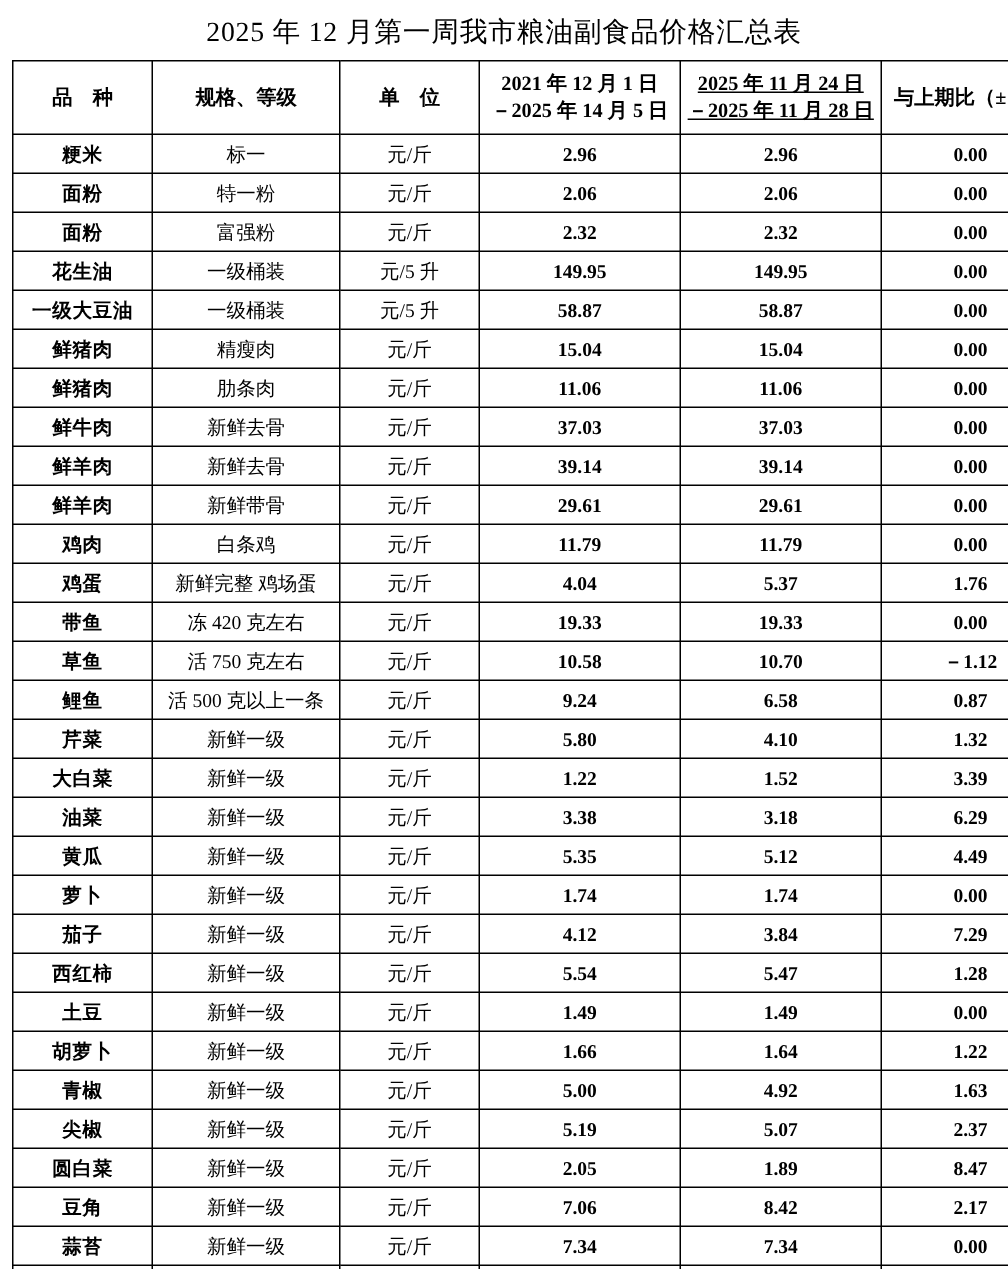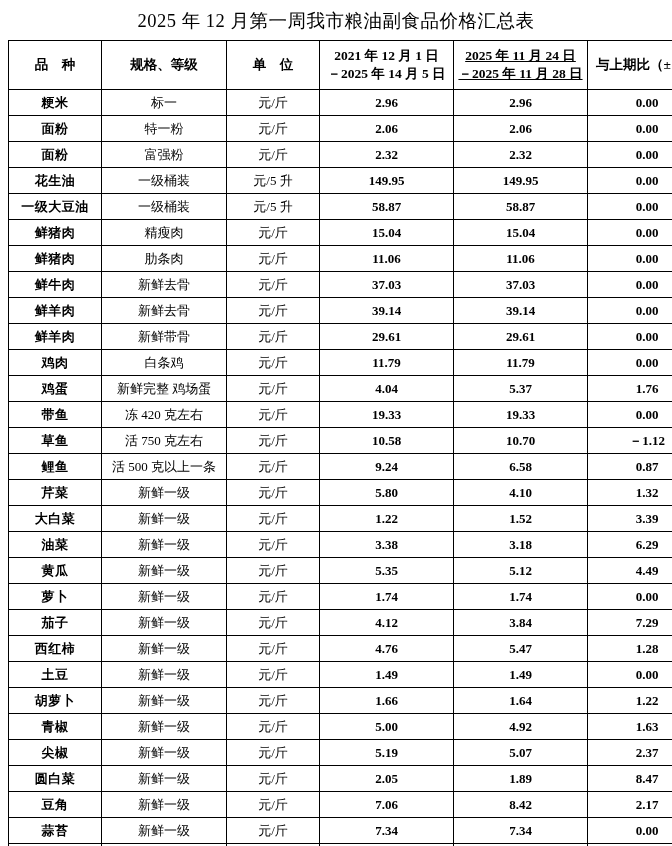--- a/index.html
+++ b/index.html
@@ -265,21 +265,21 @@
           <td class="spec">新鲜一级</td>
           <td class="unit">元/斤</td>
           <td class="num">4.12</td>
           <td class="num">3.84</td>
           <td class="num">7.29</td>
         </tr>
         <tr>
           <td class="name">西红柿</td>
           <td class="spec">新鲜一级</td>
           <td class="unit">元/斤</td>
-          <td class="num">4.76</td>
+          <td class="num">5.54</td>
           <td class="num">5.47</td>
           <td class="num">1.28</td>
         </tr>
         <tr>
           <td class="name">土豆</td>
           <td class="spec">新鲜一级</td>
           <td class="unit">元/斤</td>
           <td class="num">1.49</td>
           <td class="num">1.49</td>
           <td class="num">0.00</td>

